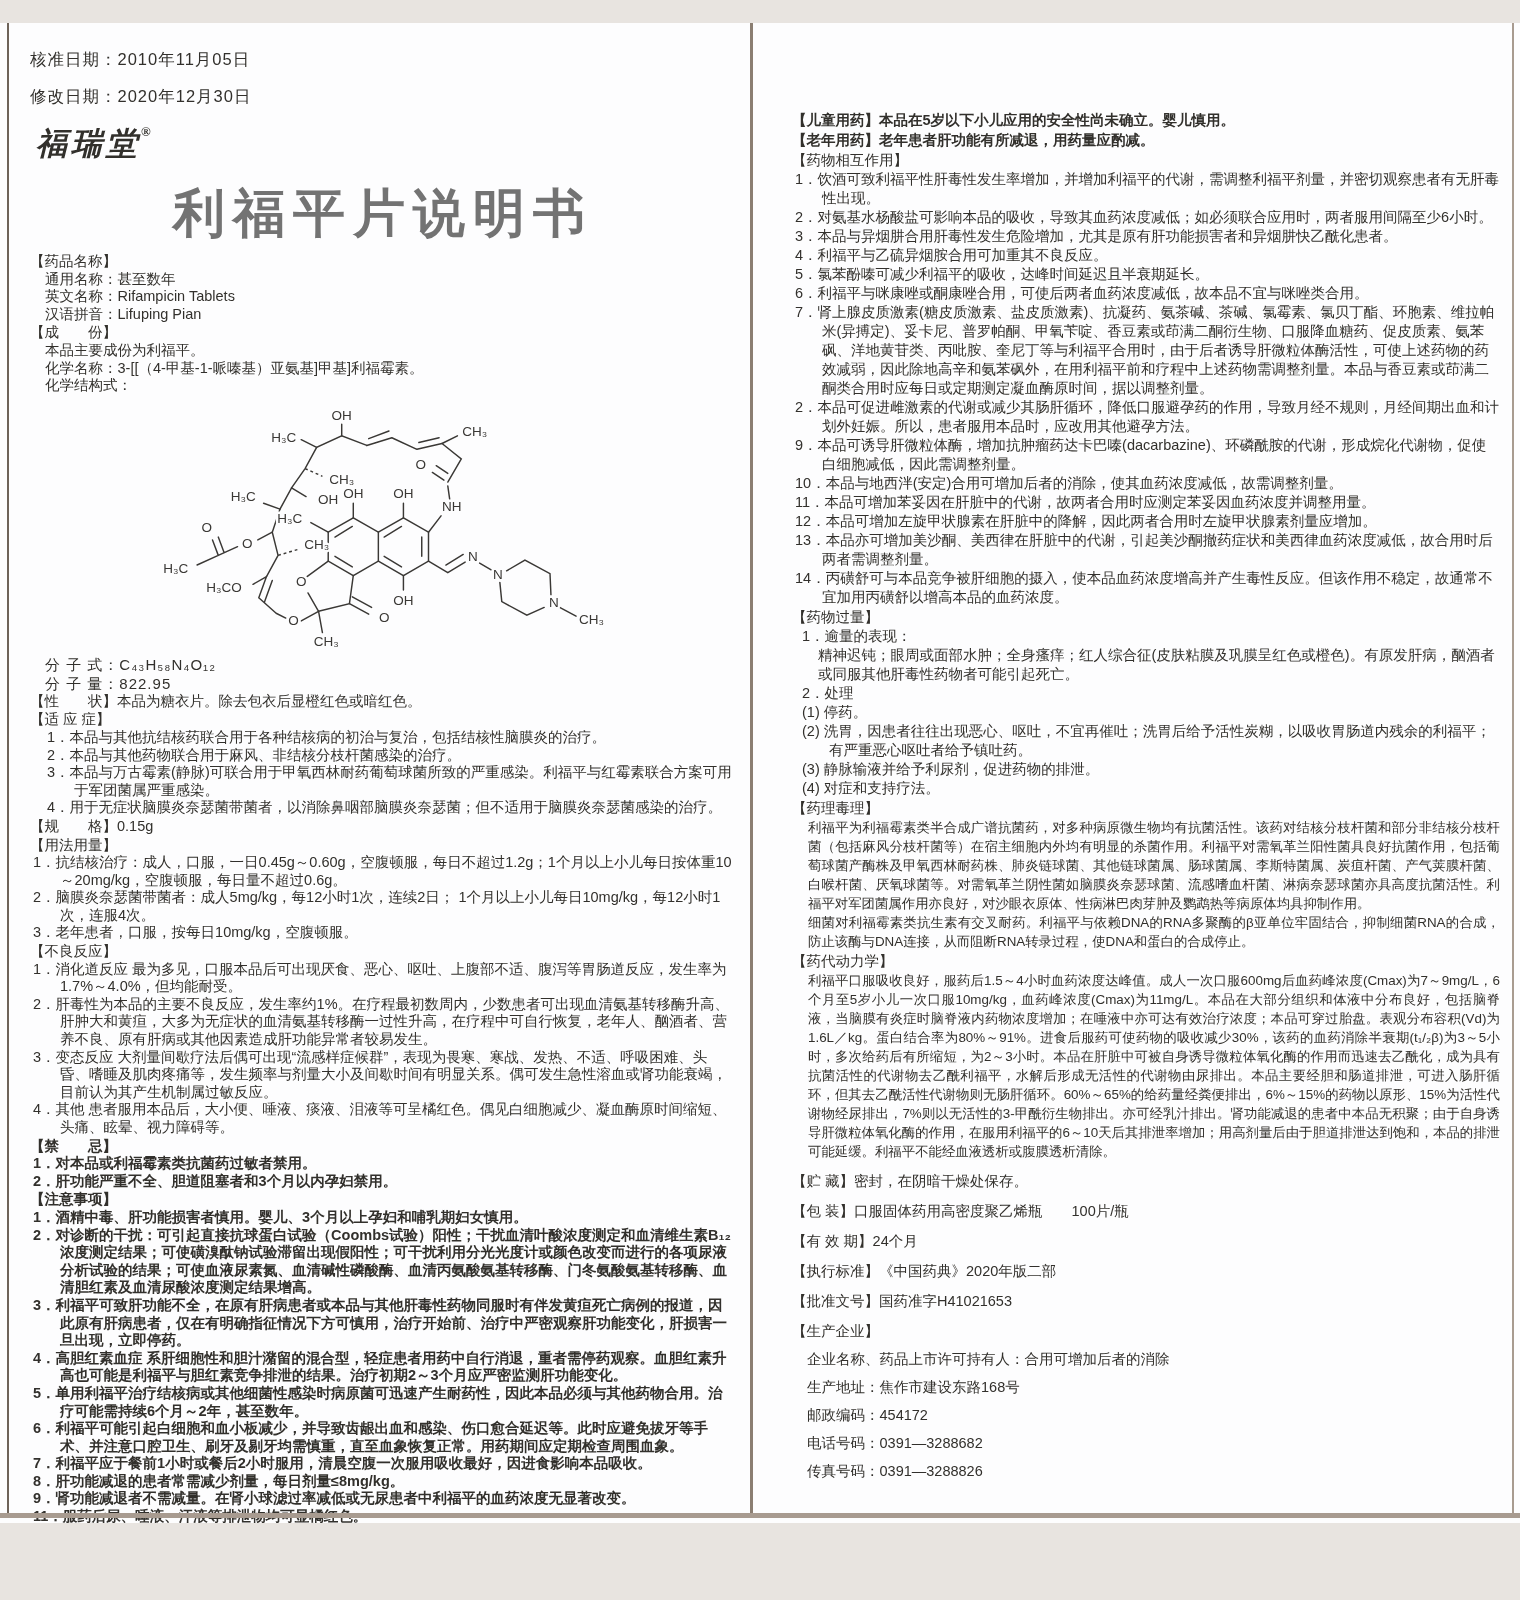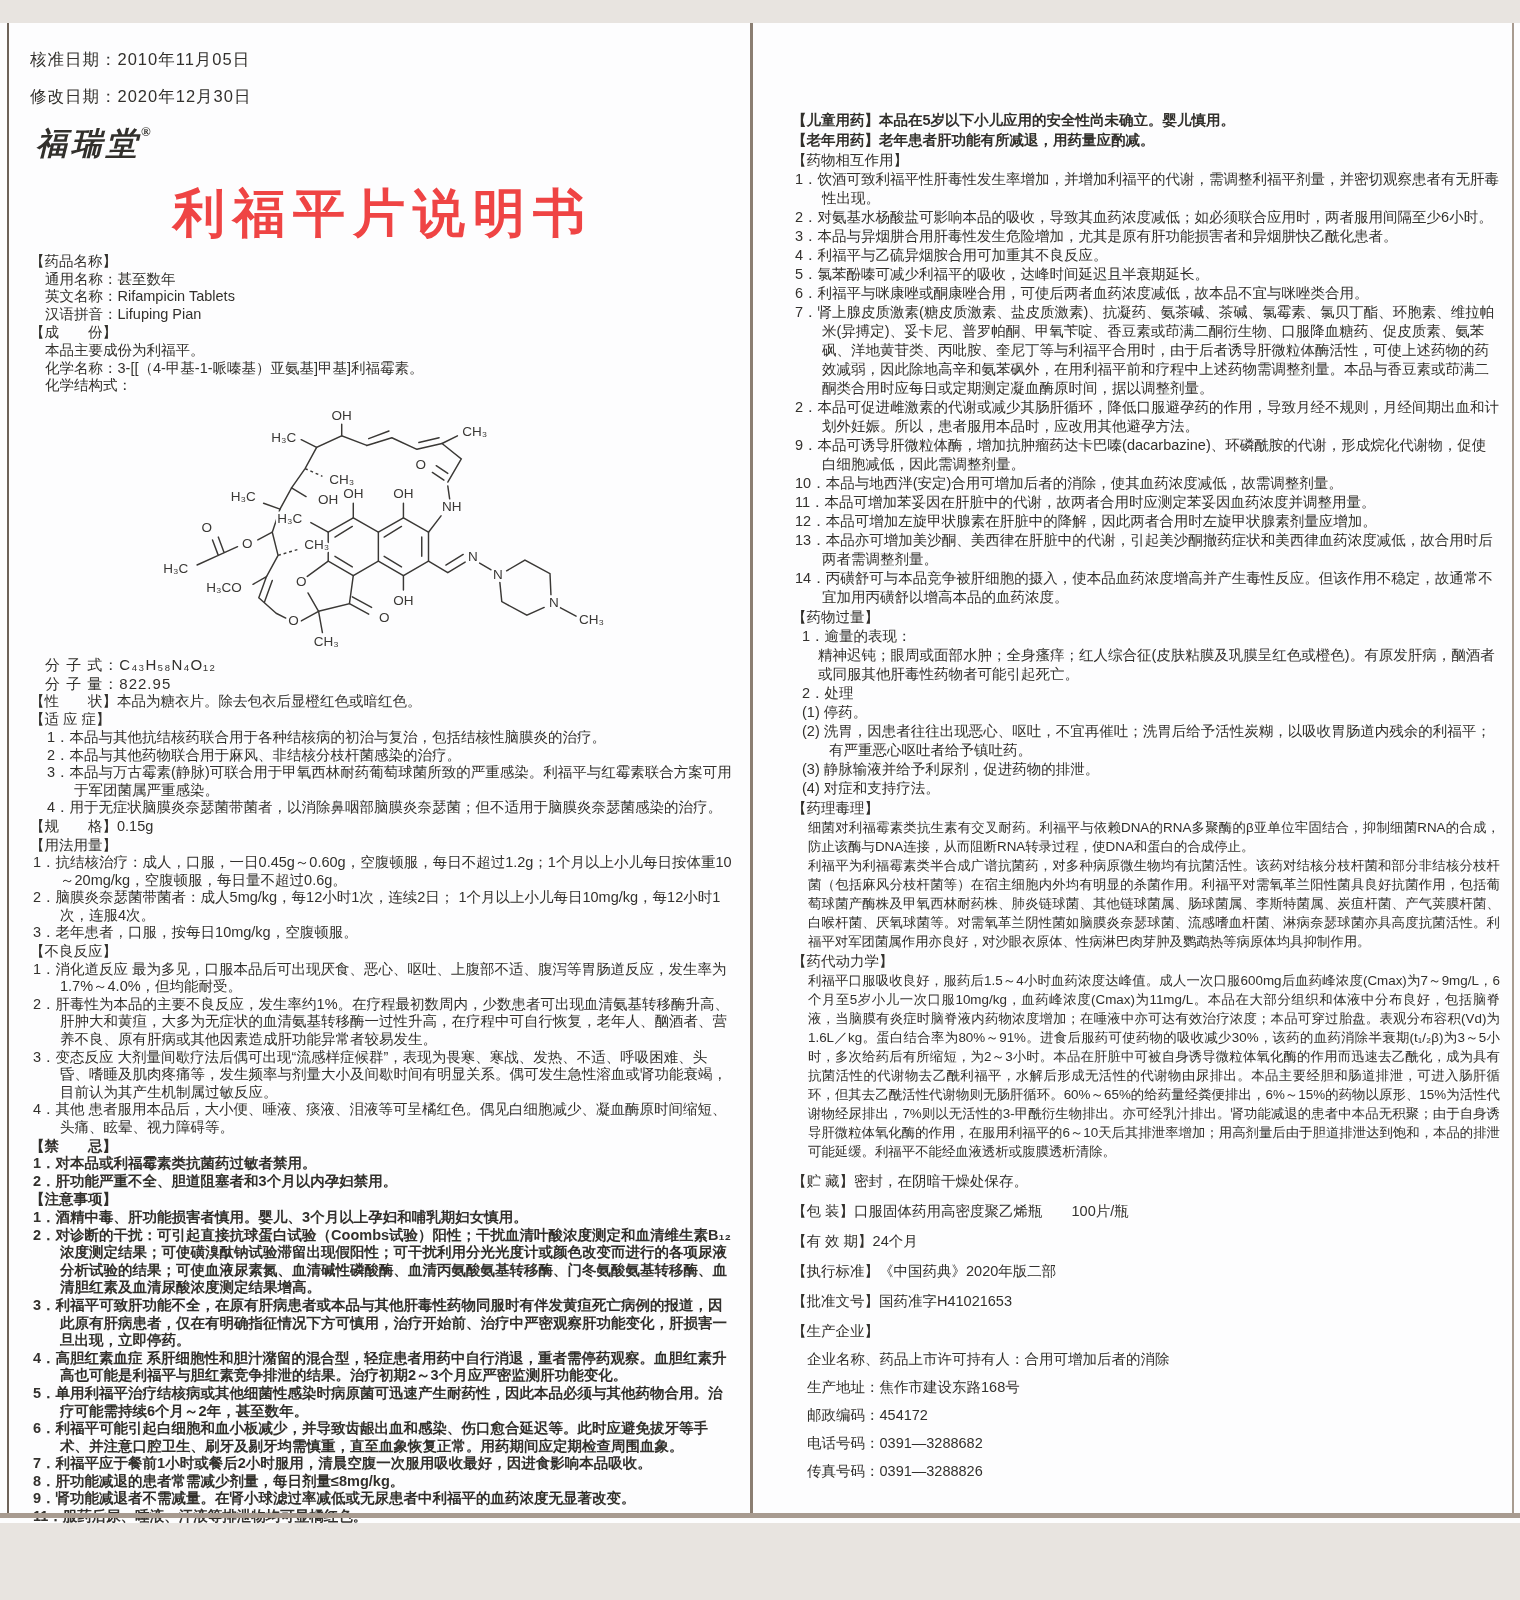--- a/index.html
+++ b/index.html
@@ -10,21 +10,21 @@
   .edge-bottom{position:absolute;left:0;right:0;bottom:5px;height:5px;background:#a89b90;}
   .divider{position:absolute;left:750px;top:0;bottom:10px;width:3px;background:#8b7e72;}
   .col{position:absolute;}
   .col-left{left:30px;top:26px;width:706px;}
   .col-right{left:792px;top:88px;width:708px;}
   .date-line{font-size:16.5px;line-height:20px;margin-bottom:17px;letter-spacing:1px;}
   .brand{margin:6px 0 2px 6px;font-family:"Liberation Serif","DejaVu Serif",serif;
          font-style:italic;font-weight:bold;font-size:31px;letter-spacing:4px;}
   .brand sup{font-size:13px;font-style:normal;letter-spacing:0;vertical-align:18px;}
   .title{margin:14px 0 4px 0;text-align:center;font-family:"Liberation Serif","DejaVu Serif",serif;
-         font-weight:bold;font-size:52px;letter-spacing:8px;color:#ef4444;}
+         font-weight:bold;font-size:52px;letter-spacing:8px;color:#737373;}
   .subtitle{text-align:center;font-weight:bold;font-size:21px;letter-spacing:2px;margin-bottom:12px;}
   .doc-section{margin:0 0 1px 0;}
   .tline,.sec-line{font-size:14.5px;line-height:17.6px;}
   .col-right .tline,.col-right .sec-line{line-height:19px;}
   .sec-heading{font-weight:inherit;}
   .bold{font-weight:700;}
   .ind{margin-left:15px;}
   .item{margin-left:3px;padding-left:27px;text-indent:-27px;}
   .ind2.item{margin-left:17px;}
   .ind1.item{margin-left:10px;}
@@ -204,22 +204,22 @@
           <div class="tline item ind1">1．逾量的表现：</div>
           <div class="tline blk">精神迟钝；眼周或面部水肿；全身瘙痒；红人综合征(皮肤粘膜及巩膜呈红色或橙色)。有原发肝病，酗酒者或同服其他肝毒性药物者可能引起死亡。</div>
           <div class="tline item ind1">2．处理</div>
           <div class="tline item ind1">(1) 停药。</div>
           <div class="tline item ind1">(2) 洗胃，因患者往往出现恶心、呕吐，不宜再催吐；洗胃后给予活性炭糊，以吸收胃肠道内残余的利福平；有严重恶心呕吐者给予镇吐药。</div>
           <div class="tline item ind1">(3) 静脉输液并给予利尿剂，促进药物的排泄。</div>
           <div class="tline item ind1">(4) 对症和支持疗法。</div>
         </section>
         <section class="doc-section">
           <div class="sec-line"><span class="sec-heading">【药理毒理】</span></div>
+          <div class="tline para">利福平为利福霉素类半合成广谱抗菌药，对多种病原微生物均有抗菌活性。该药对结核分枝杆菌和部分非结核分枝杆菌（包括麻风分枝杆菌等）在宿主细胞内外均有明显的杀菌作用。利福平对需氧革兰阳性菌具良好抗菌作用，包括葡萄球菌产酶株及甲氧西林耐药株、肺炎链球菌、其他链球菌属、肠球菌属、李斯特菌属、炭疽杆菌、产气荚膜杆菌、白喉杆菌、厌氧球菌等。对需氧革兰阴性菌如脑膜炎奈瑟球菌、流感嗜血杆菌、淋病奈瑟球菌亦具高度抗菌活性。利福平对军团菌属作用亦良好，对沙眼衣原体、性病淋巴肉芽肿及鹦鹉热等病原体均具抑制作用。</div>
           <div class="tline para">细菌对利福霉素类抗生素有交叉耐药。利福平与依赖DNA的RNA多聚酶的β亚单位牢固结合，抑制细菌RNA的合成，防止该酶与DNA连接，从而阻断RNA转录过程，使DNA和蛋白的合成停止。</div>
-          <div class="tline para">利福平为利福霉素类半合成广谱抗菌药，对多种病原微生物均有抗菌活性。该药对结核分枝杆菌和部分非结核分枝杆菌（包括麻风分枝杆菌等）在宿主细胞内外均有明显的杀菌作用。利福平对需氧革兰阳性菌具良好抗菌作用，包括葡萄球菌产酶株及甲氧西林耐药株、肺炎链球菌、其他链球菌属、肠球菌属、李斯特菌属、炭疽杆菌、产气荚膜杆菌、白喉杆菌、厌氧球菌等。对需氧革兰阴性菌如脑膜炎奈瑟球菌、流感嗜血杆菌、淋病奈瑟球菌亦具高度抗菌活性。利福平对军团菌属作用亦良好，对沙眼衣原体、性病淋巴肉芽肿及鹦鹉热等病原体均具抑制作用。</div>
         </section>
         <section class="doc-section">
           <div class="sec-line"><span class="sec-heading">【药代动力学】</span></div>
           <div class="tline para">利福平口服吸收良好，服药后1.5～4小时血药浓度达峰值。成人一次口服600mg后血药峰浓度(Cmax)为7～9mg/L，6个月至5岁小儿一次口服10mg/kg，血药峰浓度(Cmax)为11mg/L。本品在大部分组织和体液中分布良好，包括脑脊液，当脑膜有炎症时脑脊液内药物浓度增加；在唾液中亦可达有效治疗浓度；本品可穿过胎盘。表观分布容积(Vd)为1.6L／kg。蛋白结合率为80%～91%。进食后服药可使药物的吸收减少30%，该药的血药消除半衰期(t₁/₂β)为3～5小时，多次给药后有所缩短，为2～3小时。本品在肝脏中可被自身诱导微粒体氧化酶的作用而迅速去乙酰化，成为具有抗菌活性的代谢物去乙酰利福平，水解后形成无活性的代谢物由尿排出。本品主要经胆和肠道排泄，可进入肠肝循环，但其去乙酰活性代谢物则无肠肝循环。60%～65%的给药量经粪便排出，6%～15%的药物以原形、15%为活性代谢物经尿排出，7%则以无活性的3-甲酰衍生物排出。亦可经乳汁排出。肾功能减退的患者中本品无积聚；由于自身诱导肝微粒体氧化酶的作用，在服用利福平的6～10天后其排泄率增加；用高剂量后由于胆道排泄达到饱和，本品的排泄可能延缓。利福平不能经血液透析或腹膜透析清除。</div>
         </section>
         <section class="doc-section spread">
           <div class="sec-line"><span class="sec-heading">【贮  藏】</span><span class="sec-inline">密封，在阴暗干燥处保存。</span></div>
         </section>
         <section class="doc-section spread">
           <div class="sec-line"><span class="sec-heading">【包  装】</span><span class="sec-inline">口服固体药用高密度聚乙烯瓶　　100片/瓶</span></div>

